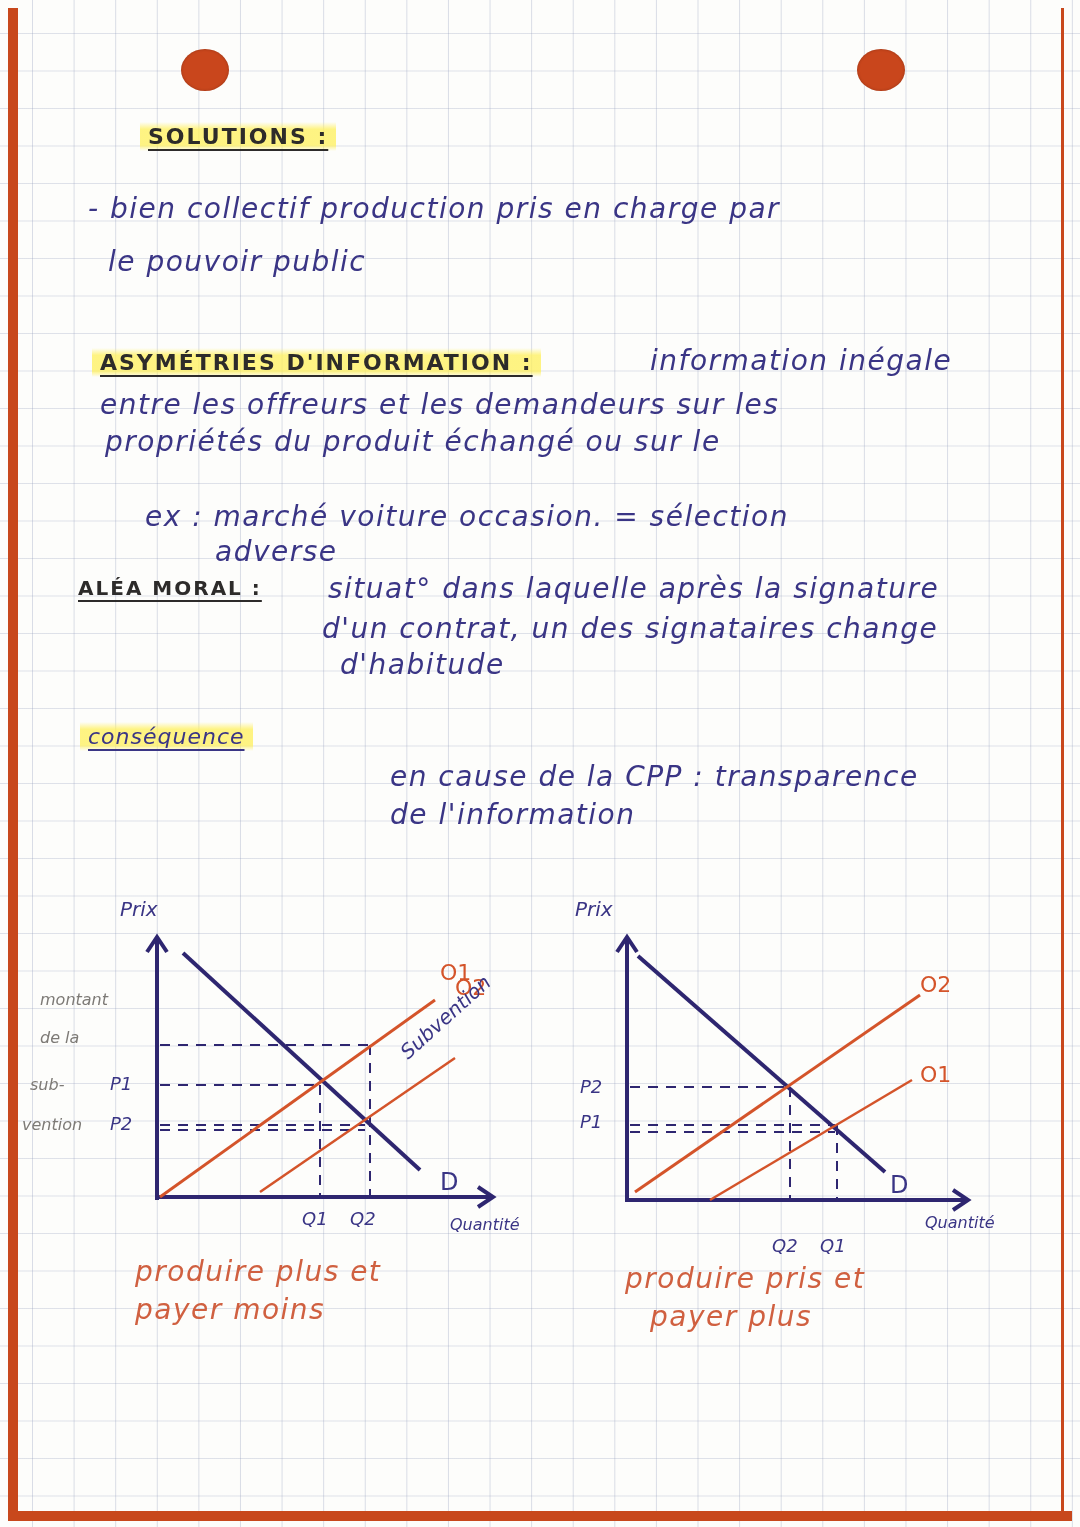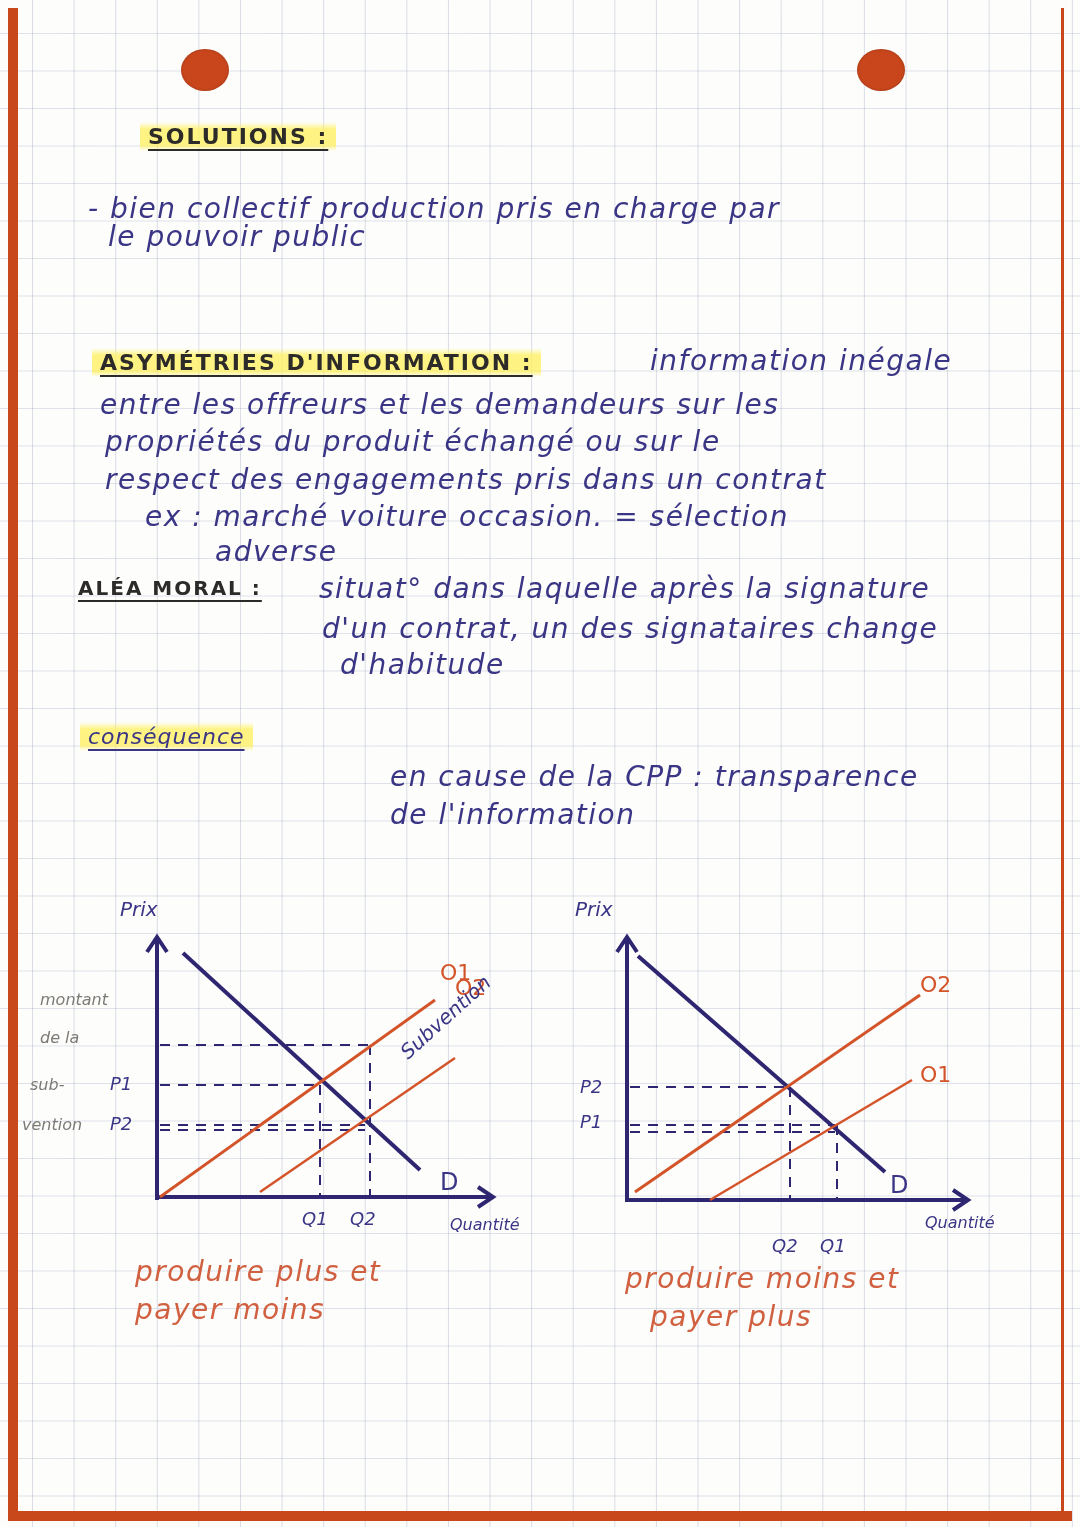--- a/index.html
+++ b/index.html
@@ -37,32 +37,31 @@
 
 <div class="page">
   <div class="margin-left"></div>
   <div class="margin-right"></div>
   <div class="margin-bottom"></div>
   <div class="hole" style="left:181px; top:49px;"></div>
   <div class="hole" style="left:857px; top:49px;"></div>
 
   <div class="txt heading hl" style="left:140px; top:122px;">SOLUTIONS :</div>
   <div class="txt hand" style="left:88px; top:192px;">- bien collectif production pris en charge par</div>
-  <div class="txt hand" style="left:108px; top:220px;">le pouvoir public</div>
+  <div class="txt hand" style="left:108px; top:245px;">le pouvoir public</div>
 
   <div class="txt heading hl" style="left:92px; top:348px;">ASYMÉTRIES D'INFORMATION :</div>
   <div class="txt hand" style="left:100px; top:388px;">entre les offreurs et les demandeurs sur les</div>
   <div class="txt hand" style="left:650px; top:344px;">information inégale</div>
   <div class="txt hand" style="left:105px; top:425px;">propriétés du produit échangé ou sur le</div>
-  <div class="txt hand" style="left:105px; top:463px;">respect des engagements pris dans un contrat</div>
   <div class="txt hand" style="left:145px; top:500px;">ex : marché voiture occasion. = sélection</div>
   <div class="txt hand" style="left:215px; top:535px;">adverse</div>
 
   <div class="txt heading" style="left:78px; top:576px; font-size:20px;">ALÉA MORAL :</div>
-  <div class="txt hand" style="left:319px; top:572px;font-style:italic;">situat° dans laquelle après la signature</div>
+  <div class="txt hand" style="left:328px; top:572px;font-style:italic;">situat° dans laquelle après la signature</div>
   <div class="txt hand" style="left:322px; top:612px;">d'un contrat, un des signataires change</div>
   <div class="txt hand" style="left:340px; top:648px;">d'habitude</div>
 
   <div class="txt heading hl" style="left:80px; top:722px; font-weight:normal; font-style:italic; color:#3a3585; letter-spacing:1px; font-size:22px;">conséquence</div>
   <div class="txt hand" style="left:390px; top:760px;">en cause de la CPP : transparence</div>
   <div class="txt hand" style="left:390px; top:798px;">de l'information</div>
 
   <svg style="position:absolute; left:0; top:880px;" width="560" height="360">
     <g>
       <line x1="157" y1="300" x2="157" y2="60" stroke="#2e2670" stroke-width="4"></line>
@@ -120,15 +119,15 @@
     <text x="35" y="36" font-size="20" fill="#3a3585" font-style="italic">Prix</text>
     <text x="385" y="348" font-size="16" fill="#3a3585" font-style="italic">Quantité</text>
     <text x="40" y="213" font-size="18" fill="#3a3585" font-style="italic">P2</text>
     <text x="40" y="248" font-size="18" fill="#3a3585" font-style="italic">P1</text>
     <text x="232" y="372" font-size="18" fill="#3a3585" font-style="italic">Q2</text>
     <text x="280" y="372" font-size="18" fill="#3a3585" font-style="italic">Q1</text>
     <text x="350" y="313" font-size="24" fill="#3a3585">D</text>
     <text x="380" y="112" font-size="22" fill="#d4542a">O2</text>
     <text x="380" y="202" font-size="22" fill="#d4542a">O1</text>
   </svg>
-  <div class="txt hand red" style="left:625px; top:1262px;">produire moins et</div>
+  <div class="txt hand red" style="left:625px; top:1262px;">produire pris et</div>
   <div class="txt hand red" style="left:650px; top:1300px;">payer plus</div>
 </div>
 
 </body></html>

